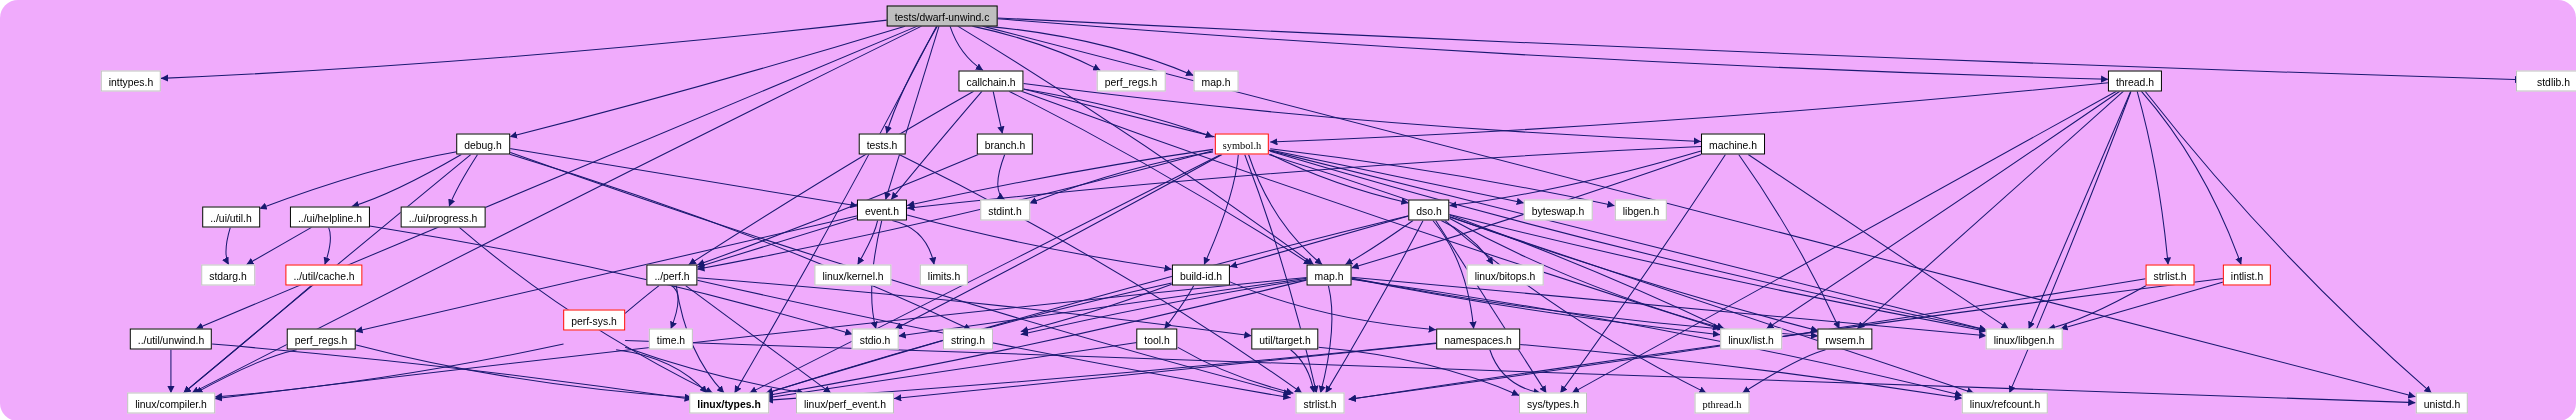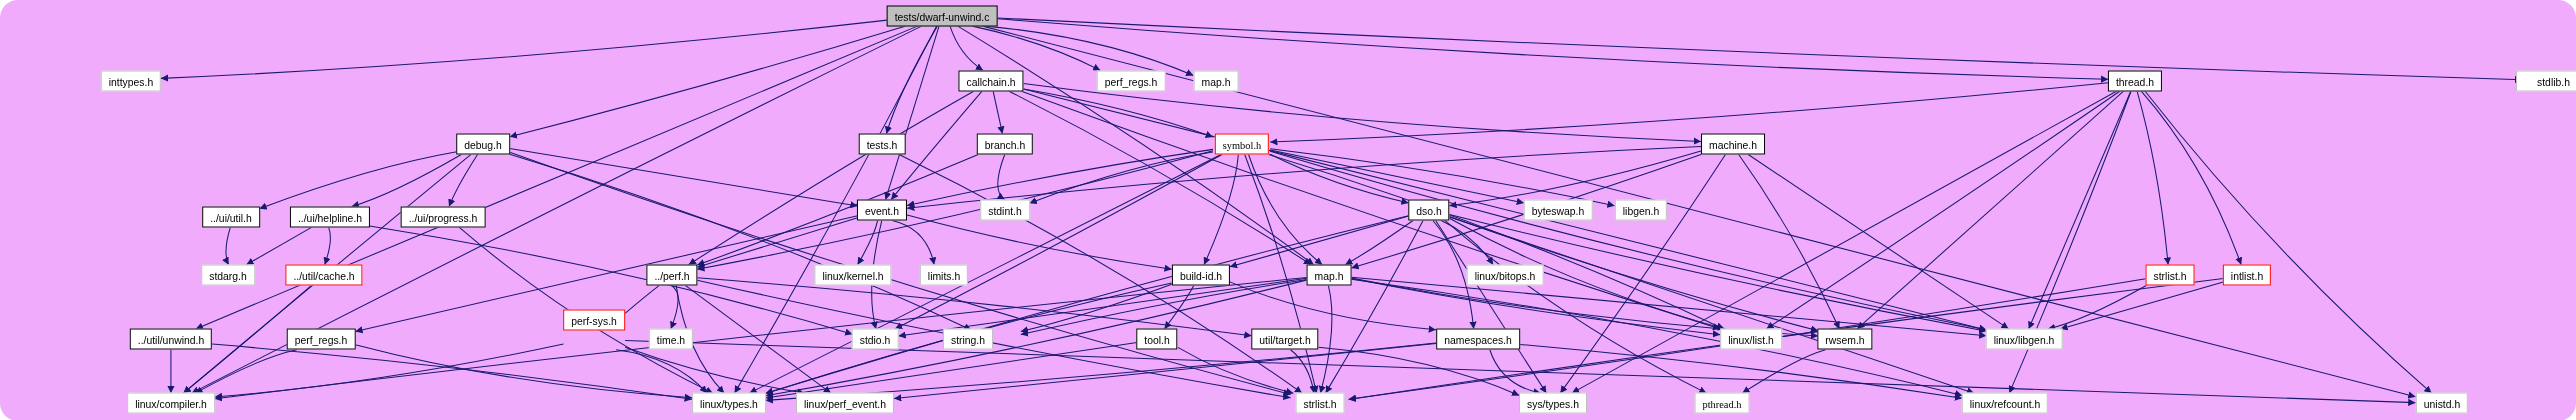--- a/index.html
+++ b/index.html
@@ -169,21 +169,21 @@
   <div class="node" style="left: 1005px; top: 144px;">branch.h</div>
   <div class="node" style="left: 882px; top: 210px;">event.h</div>
   <div class="node ext" style="left: 1005px; top: 210px;">stdint.h</div>
   <div class="node" style="left: 672px; top: 275px;">../perf.h</div>
   <div class="node ext" style="left: 853px; top: 275px;">linux/kernel.h</div>
   <div class="node ext" style="left: 944px; top: 275px;">limits.h</div>
   <div class="node ext" style="left: 671px; top: 339px;">time.h</div>
   <div class="node ext" style="left: 875px; top: 339px;">stdio.h</div>
   <div class="node ext" style="left: 968px; top: 339px;">string.h</div>
   <div class="node" style="left: 1157px; top: 339px;">tool.h</div>
-  <div class="node ext" style="left: 729px; top: 403px;">linux/types.h</div>
+  <div class="node ext" style="left: 729px; top: 403px; font-weight: bold;">linux/types.h</div>
   <div class="node ext" style="left: 845px; top: 403px;">linux/perf_event.h</div>
   <div class="node ext" style="left: 1131px; top: 81px;">perf_regs.h</div>
   <div class="node ext" style="left: 1216px; top: 81px;">map.h</div>
   <div class="node trunc" style="left: 1242px; top: 144px; font-family: Liberation Serif, serif;">symbol.h</div>
   <div class="node" style="left: 1429px; top: 210px;">dso.h</div>
   <div class="node ext" style="left: 1558px; top: 210px;">byteswap.h</div>
   <div class="node ext" style="left: 1641px; top: 210px;">libgen.h</div>
   <div class="node" style="left: 1201px; top: 275px;">build-id.h</div>
   <div class="node" style="left: 1329px; top: 275px;">map.h</div>
   <div class="node ext" style="left: 1505px; top: 275px;">linux/bitops.h</div>

